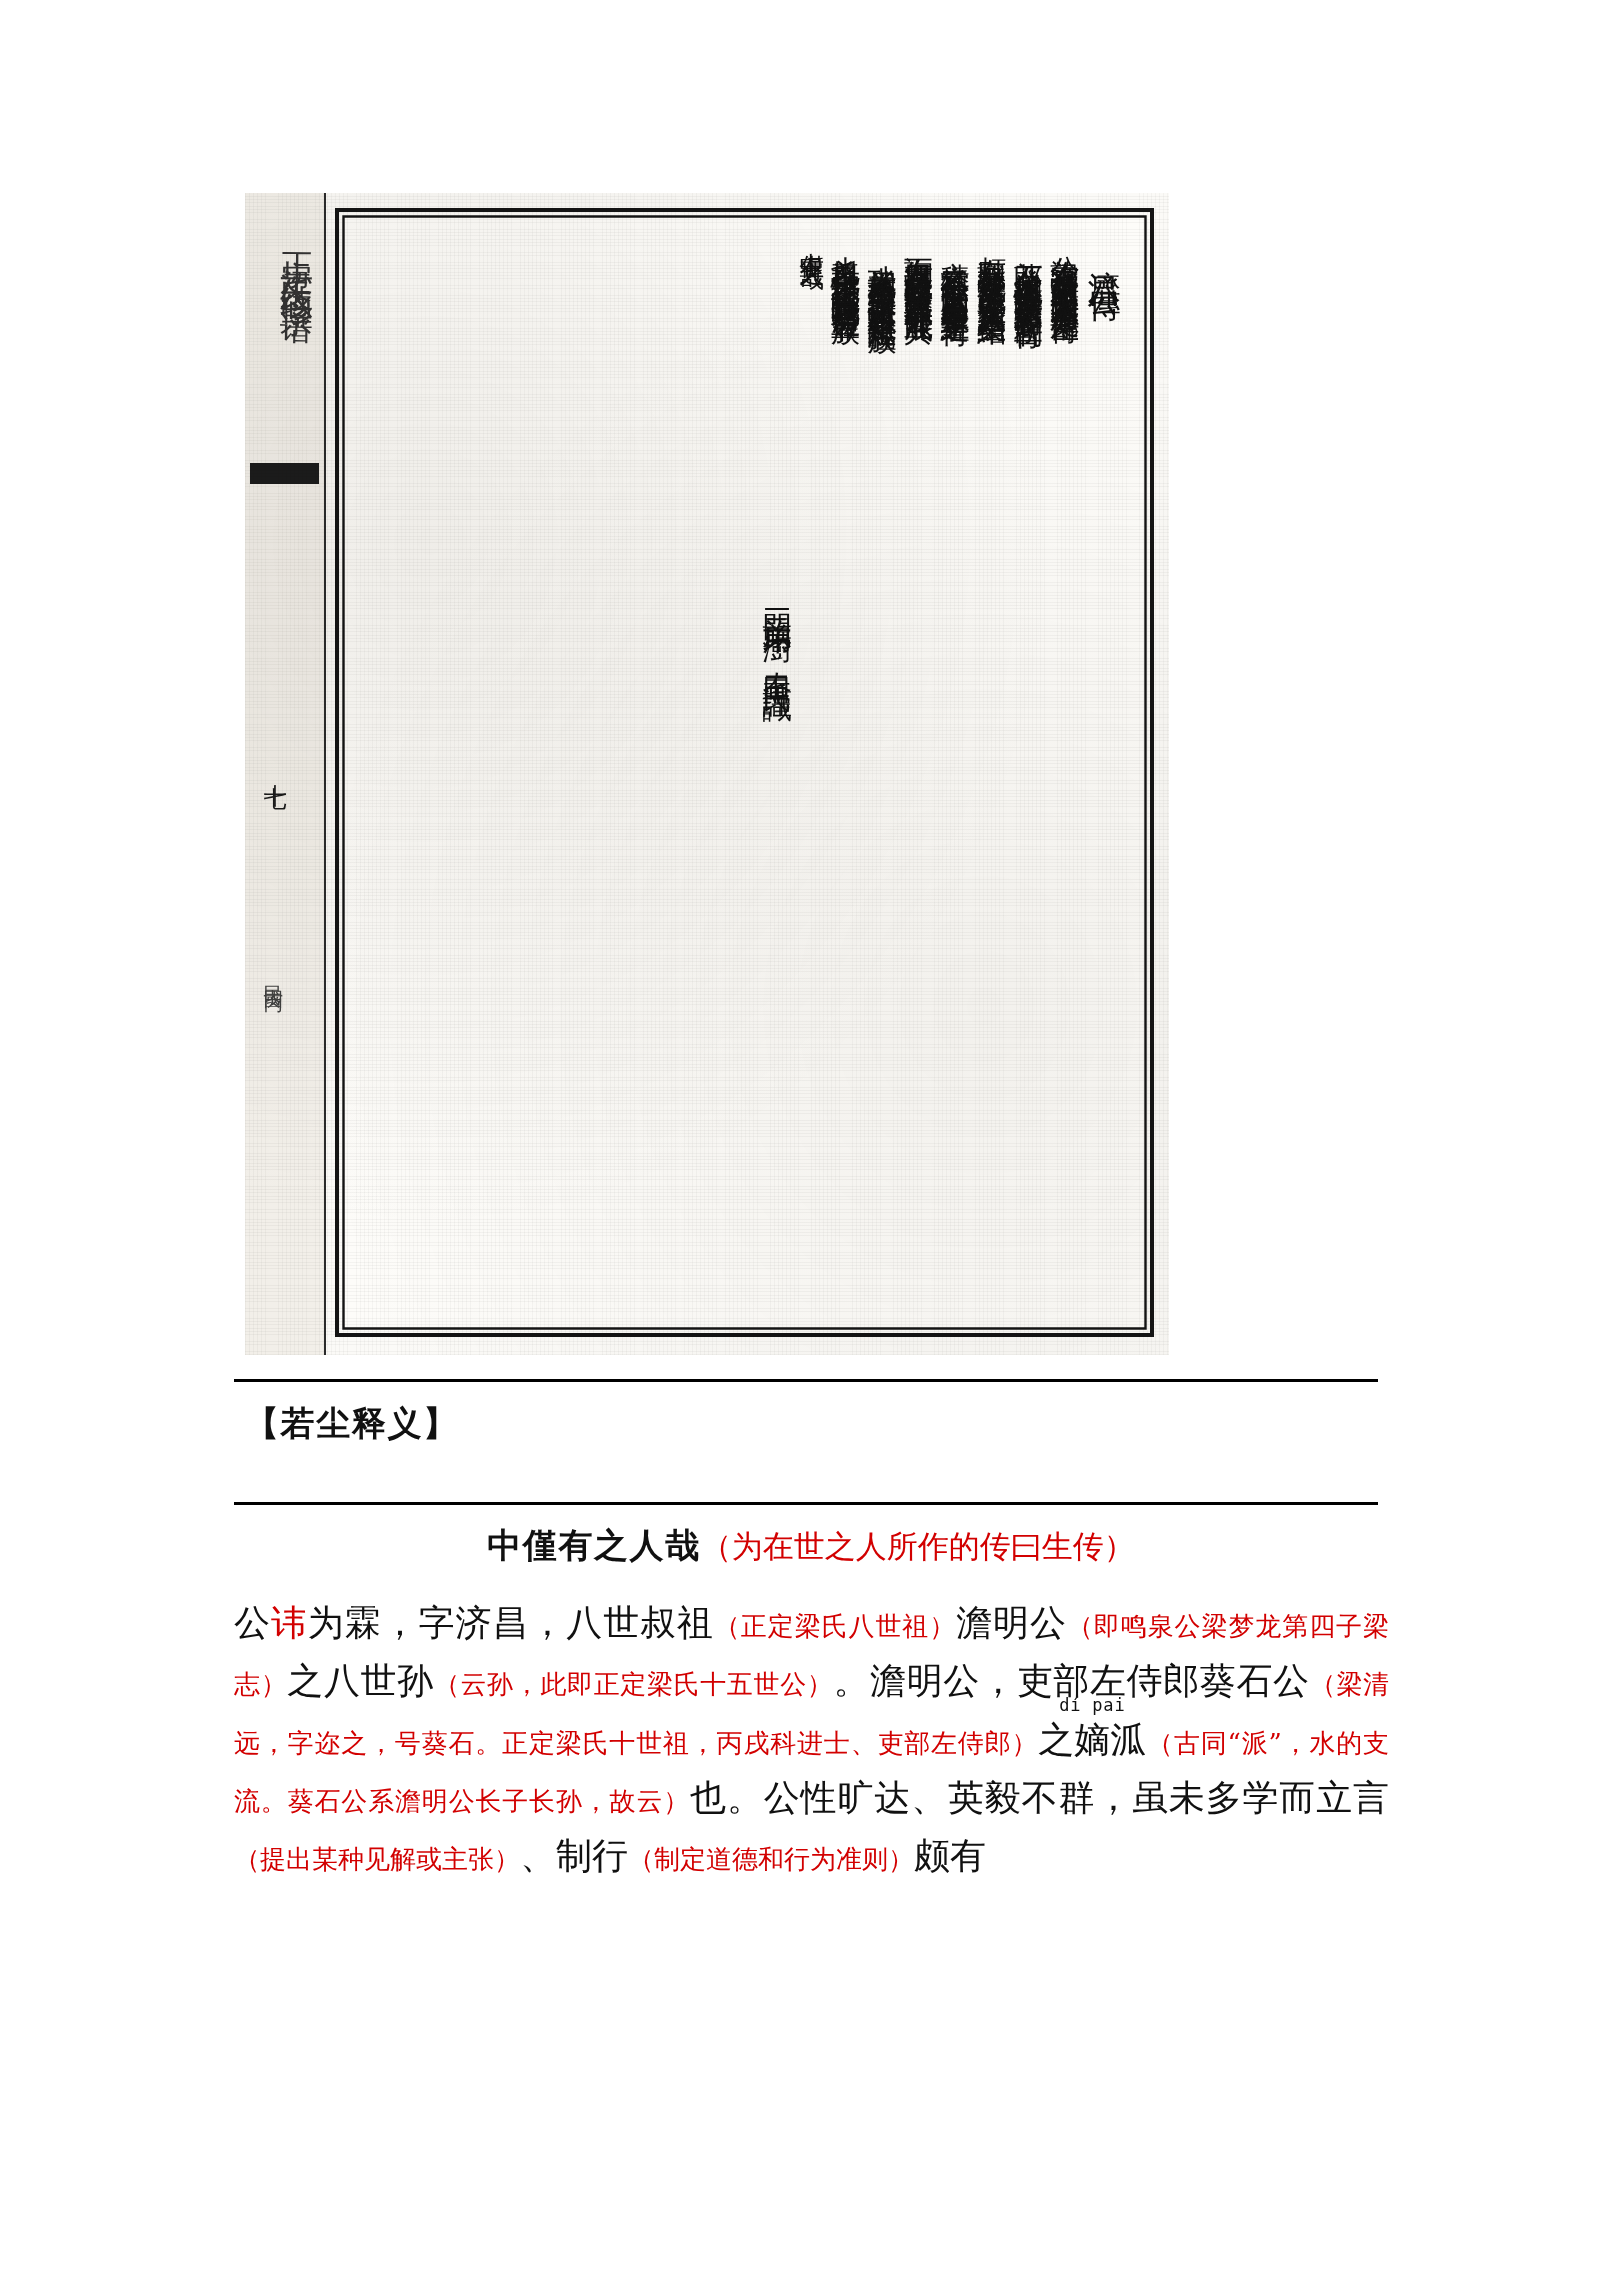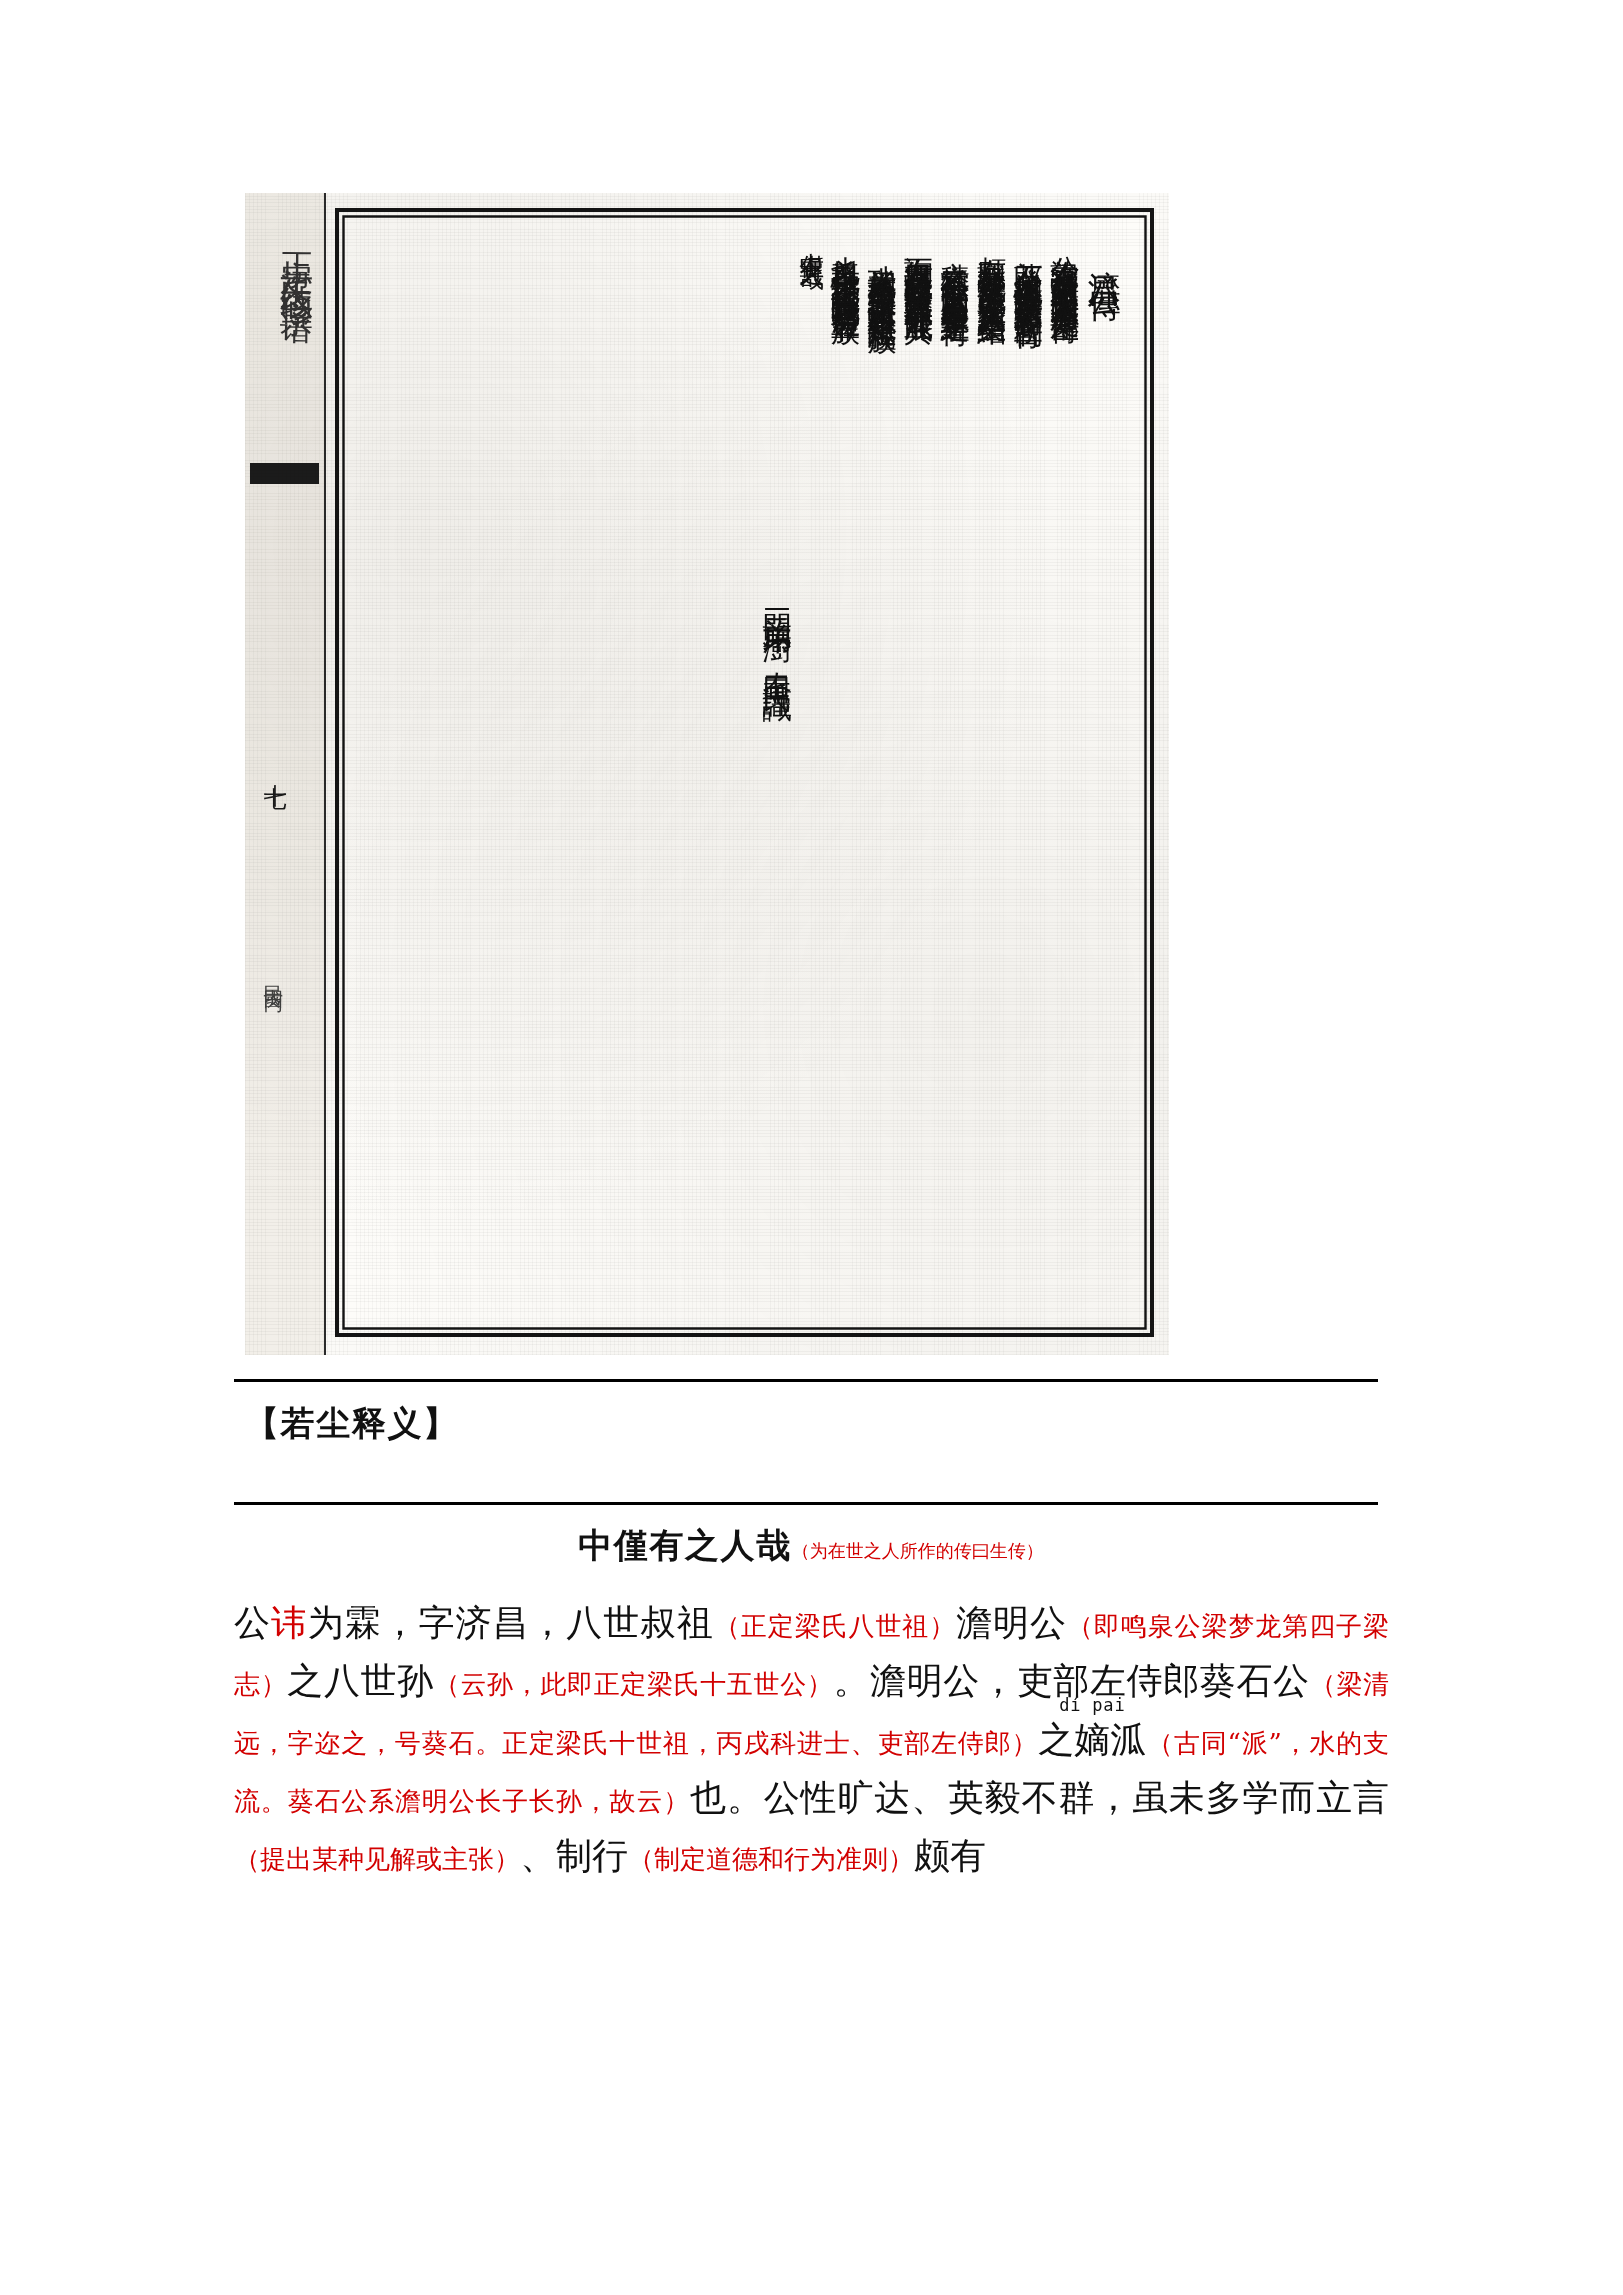--- a/index.html
+++ b/index.html
@@ -185,21 +185,21 @@
     top: 1523px;
     width: 1132px;
     text-align: center;
     font-family: "DejaVu Serif", "Liberation Serif", serif;
     font-size: 34px;
     font-weight: bold;
     color: #111;
     letter-spacing: 1.6px;
   }
   .body-title .note {
-    font-size: 18px;
+    font-size: 31px;
     font-weight: normal;
     color: #d20000;
     letter-spacing: 0;
   }
 
   .body-text {
     position: absolute;
     left: 234px;
     top: 1594px;
     width: 1155px;

